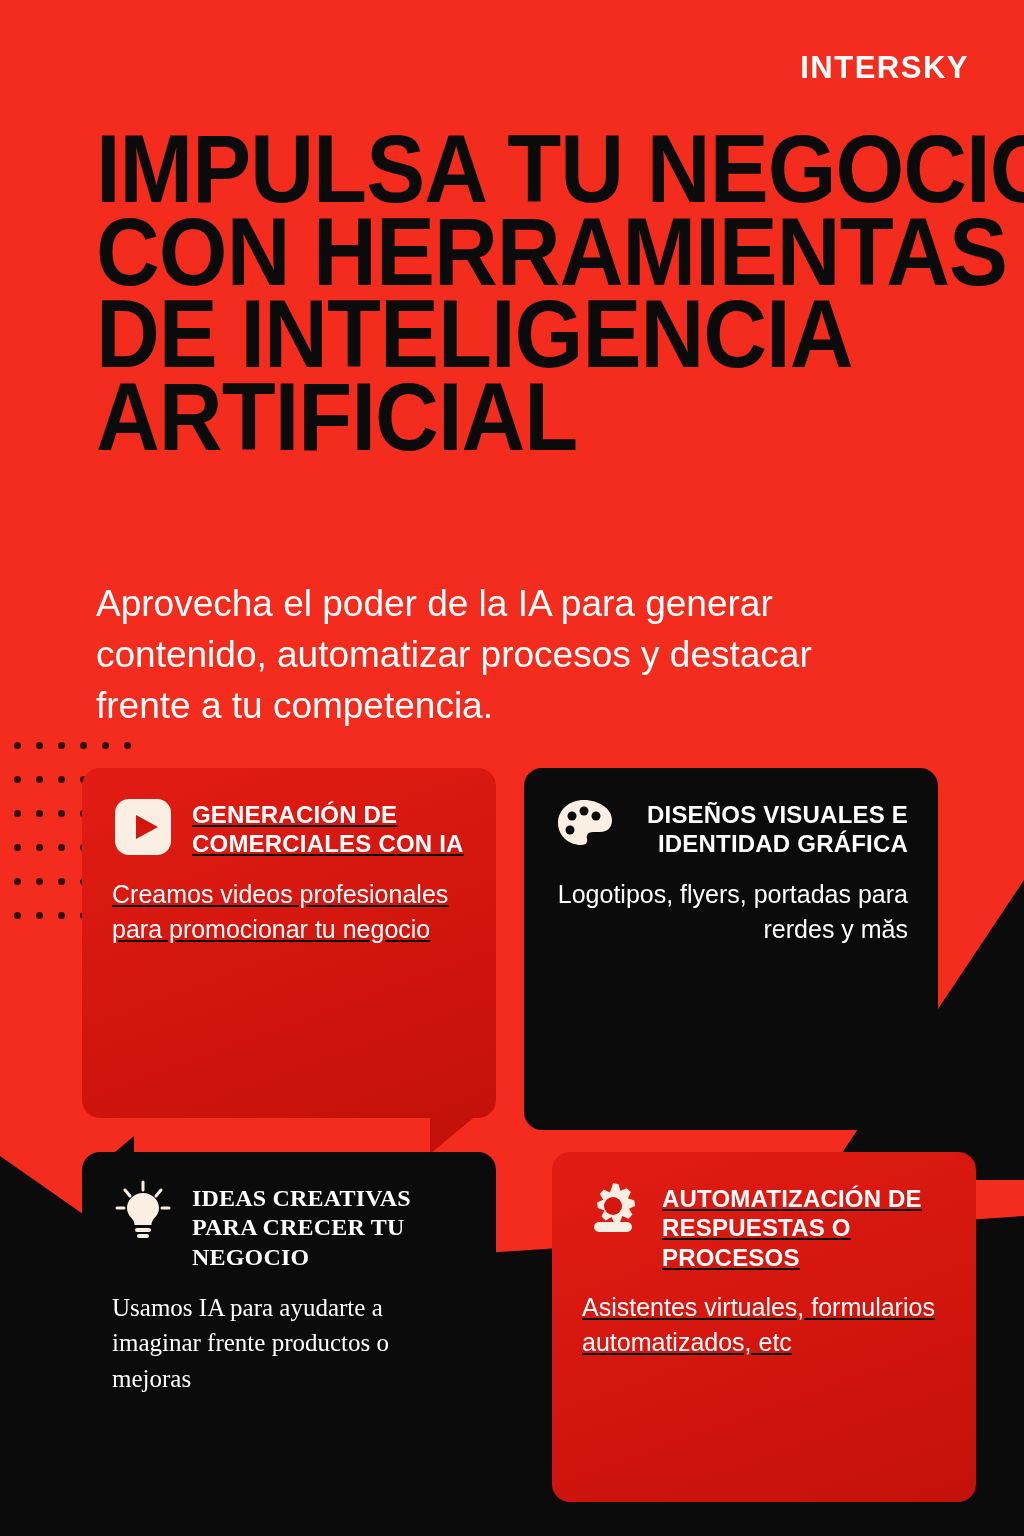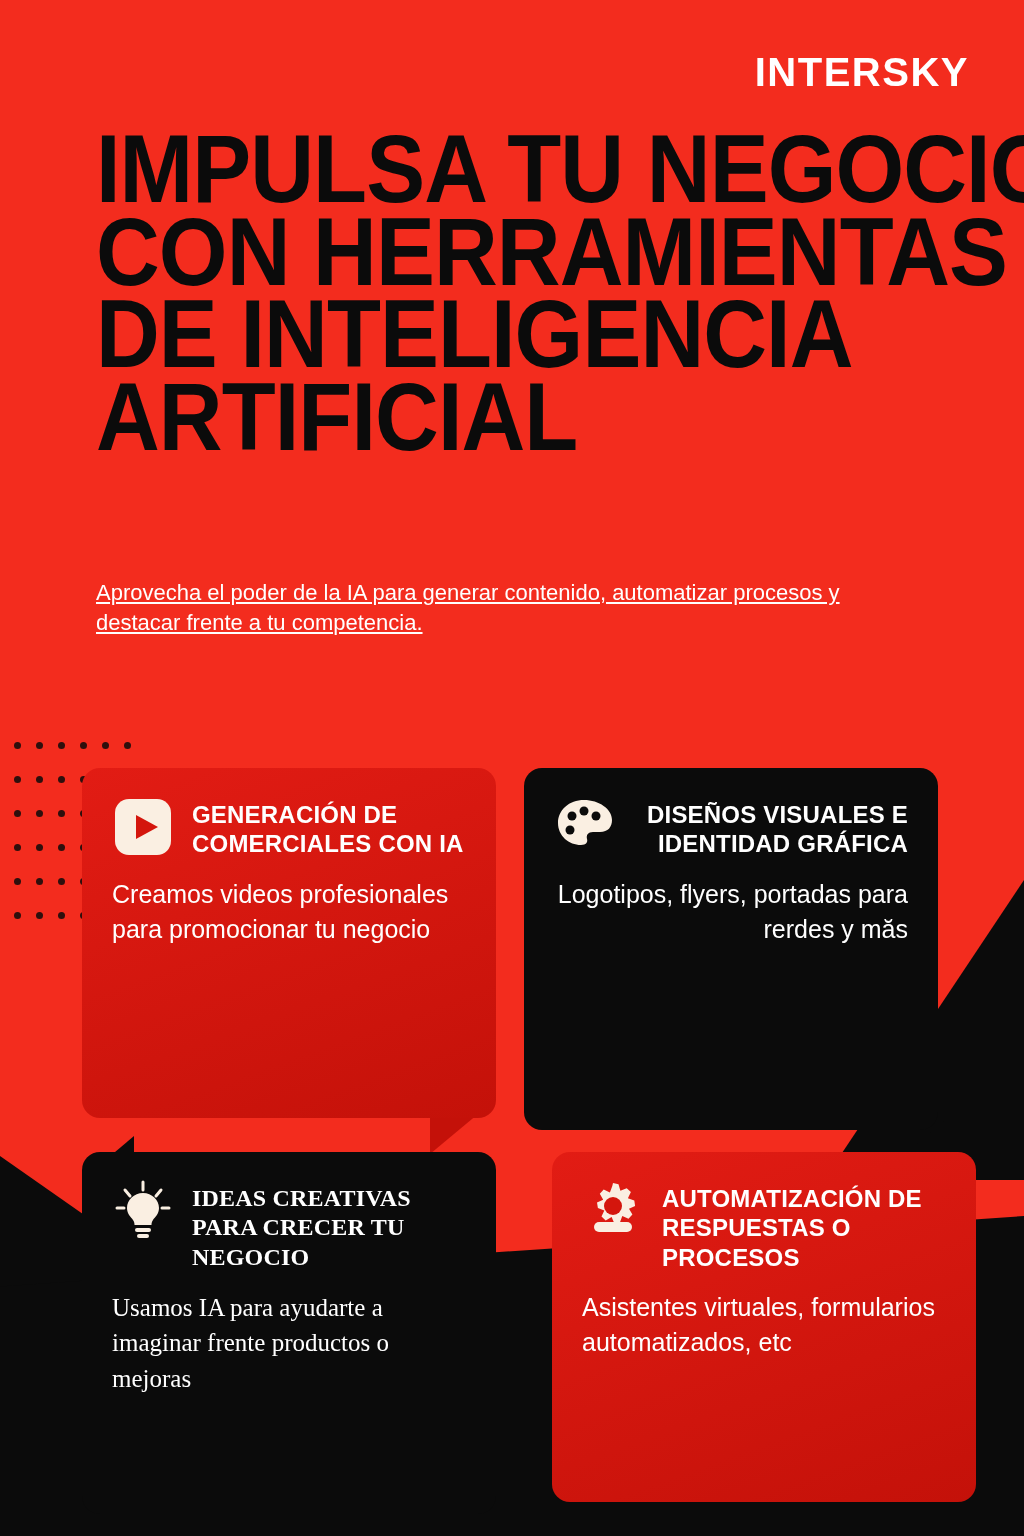--- a/index.html
+++ b/index.html
@@ -45,21 +45,21 @@
     clip-path: polygon(0% 0%, 100% 60%, 100% 100%, 0% 100%);
     z-index: 0;
   }
 
   
   .brand {
     position: absolute;
     top: 50px;
     right: 55px;
     color: #FFFFFF;
-    font-size: 40px;
+    font-size: 31px;
     font-weight: bold;
     letter-spacing: 1.5px;
     z-index: 5;
   }
 
   
   .headline {
     position: absolute;
     top: 128px;
     left: 96px;
@@ -75,24 +75,23 @@
   }
   .headline .line { display: block; white-space: nowrap; }
 
   
   .subhead {
     position: absolute;
     top: 578px;
     left: 96px;
     width: 790px;
     color: #FFFFFF;
-    font-size: 22px;
+    font-size: 37px;
     line-height: 1.38;
     z-index: 5;
-    text-decoration: underline;
   }
 
   
   .dot-grid {
     position: absolute;
     left: 14px;
     top: 742px;
     width: 110px;
     height: 190px;
     z-index: 1;
@@ -115,20 +114,21 @@
     height: 760px;
     z-index: 4;
   }
   .card {
     position: absolute;
     border-radius: 18px;
     padding: 28px 30px 30px 30px;
   }
   .card.red {
     background: linear-gradient(160deg, #E21C14 0%, #C41109 100%);
+    text-decoration: underline;
   }
   .card.black { background: #0B0B0B; }
 
   .card-head {
     display: flex;
     align-items: flex-start;
     gap: 18px;
   }
   .card-icon {
     flex: 0 0 auto;

